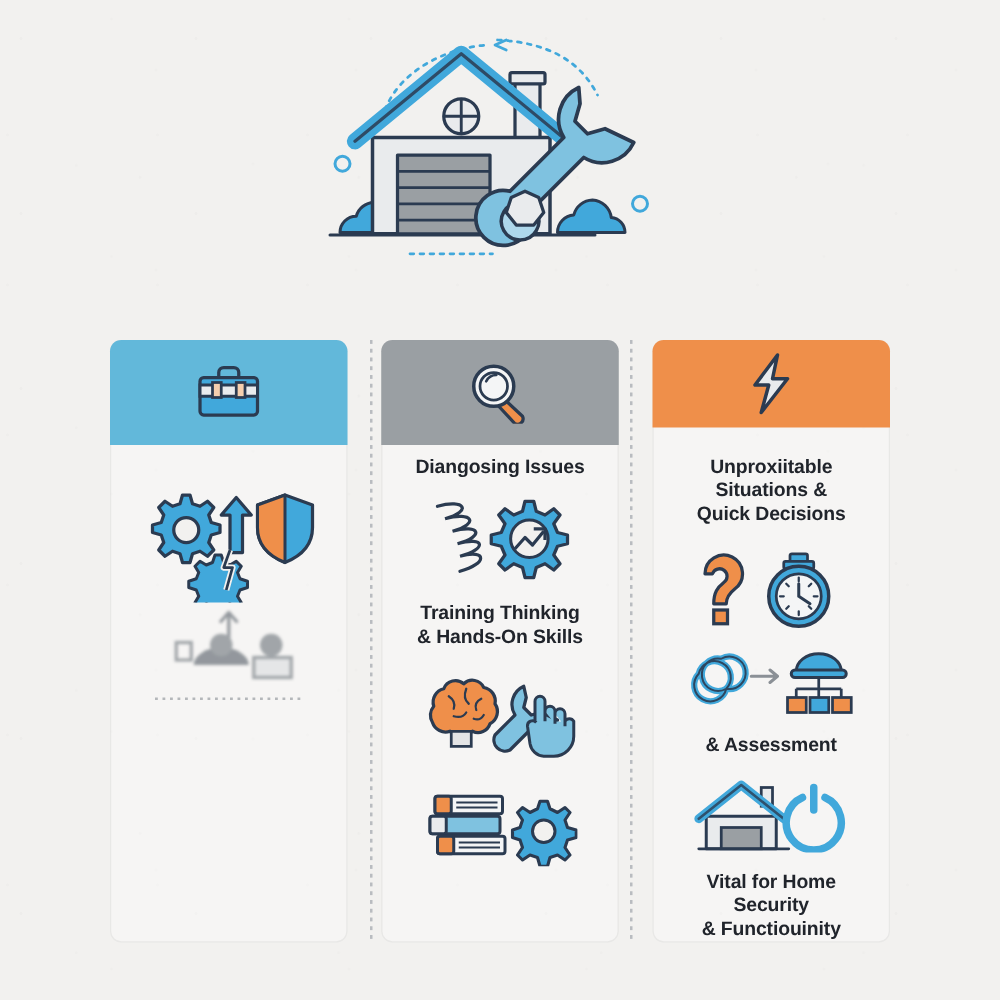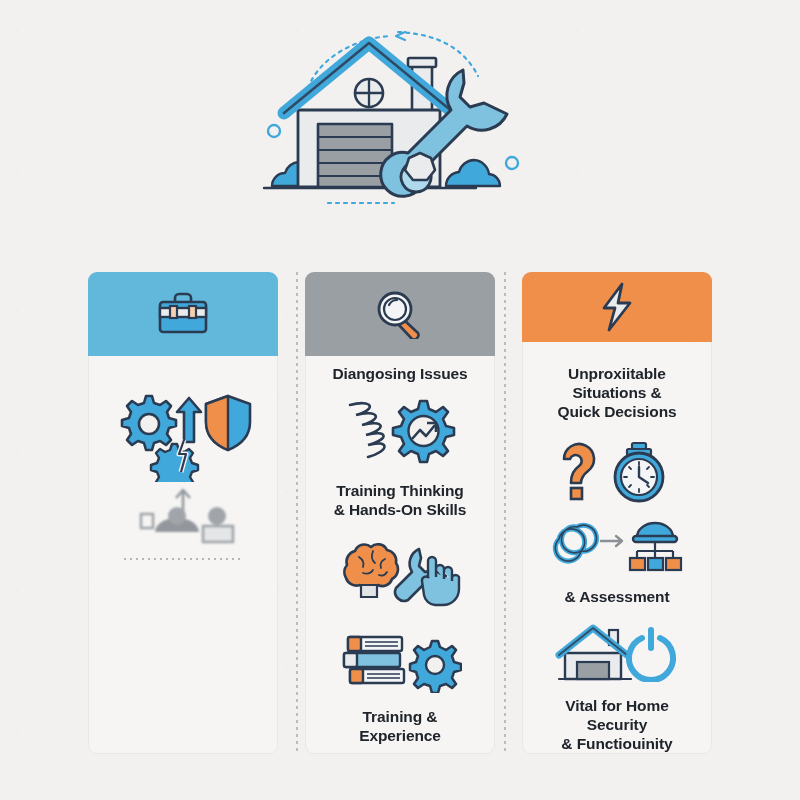--- a/index.html
+++ b/index.html
@@ -299,24 +299,20 @@
               <rect x="12" y="38" width="54" height="14" rx="2" fill="#f4f5f6" stroke="#2b3b51" stroke-width="2.4"></rect>
               <rect x="12" y="38" width="13" height="14" rx="2" fill="#ef8f4a" stroke="#2b3b51" stroke-width="2.4"></rect>
               <path d="M29 43 h33 M29 47 h33" stroke="#2b3b51" stroke-width="1.6"></path>
             </g>
             <g>
               <path d="M94 10 l6 0 2 6 6 3 6-4 4 4 -4 6 2 6 7 2 0 6 -7 2 -2 6 4 6 -4 4 -6-4 -6 2 -2 7 -6 0 -2-7 -6-2 -6 4 -4-4 4-6 -2-6 -6-2 0-6 6-2 2-6 -4-6 4-4 6 4 6-3 z" fill="#41a8db" stroke="#2b3b51" stroke-width="2.5" stroke-linejoin="round"></path>
               <circle cx="97" cy="34" r="9" fill="#f2f1ef" stroke="#2b3b51" stroke-width="2.4"></circle>
             </g>
           </svg>
         </div>
-        <div class="caption" style="margin-top:14px">
-          <span>Training &amp;</span><br>
-          <span>Experience</span>
-        </div>
       </div>
 
     </div>
   </div>
 
   <div class="col">
     <div class="col-header" style="background:#ef8f4a">
       <svg width="42" height="52" viewBox="0 0 42 52">
         <path d="M26 3 L8 27 h11 L13 49 L34 22 h-12 z" fill="#e9ebed" stroke="#2b3b51" stroke-width="2.8" stroke-linejoin="round"></path>
       </svg>

